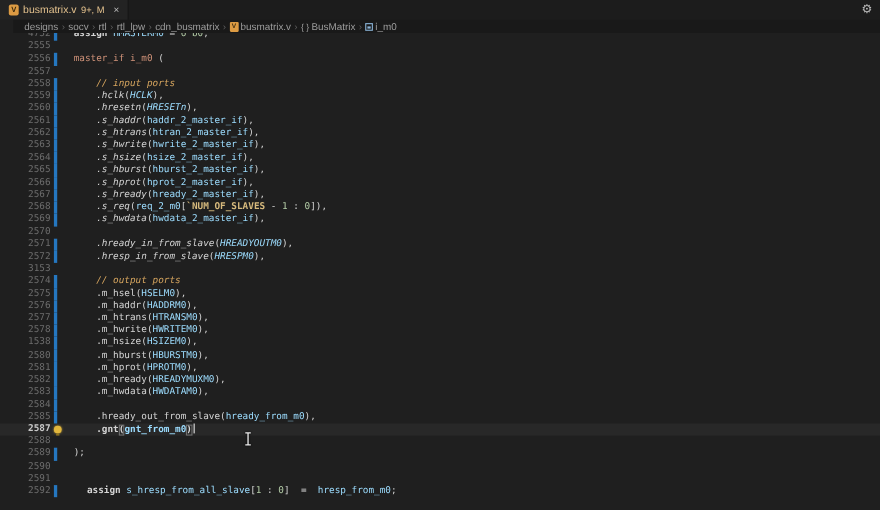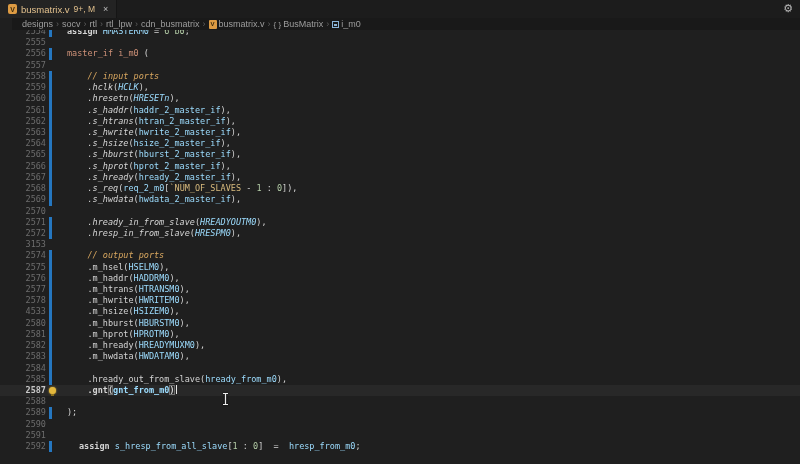--- a/index.html
+++ b/index.html
@@ -50,21 +50,21 @@
 
   
   .kw   { color:#d4d4d4; font-weight:bold; }
   .typ  { color:#ce9178; }
   .cmt  { color:#d7a65f; font-style:italic; }
   .port { color:#d4d4d4; }
   .porti{ color:#d4d4d4; font-style:italic; }
   .sig  { color:#9cdcfe; }
   .sigi { color:#9cdcfe; font-style:italic; }
   .num  { color:#b5cea8; }
-  .mac  { color:#d7ba7d; font-weight:normal; }
+  .mac  { color:#d7ba7d; font-weight:bold; }
   .pun  { color:#d4d4d4; }
   .brk  { color:#d4d4d4; outline:1px solid #6f6f6f; outline-offset:-1px; }
 
   .caret { display:inline-block; width:1px; height:9px; background:#e6e6e6;
            vertical-align:-1px; margin-left:1px; }
   .ibeam { position:absolute; left:221px; top:392px; pointer-events:none;
            filter:drop-shadow(0 0 1px rgba(0,0,0,.9)); }
 </style>
 </head>
 <body>
@@ -114,21 +114,21 @@
       <span class="csep">›</span>
       <span class="crumb">
         <span class="cmodule"></span>
         <span>i_m0</span>
       </span>
     </div>
 
   <div class="editor">
     <div class="lines" id="lines">
         <div class="row">
-          <span class="ln">2554</span>
+          <span class="ln">4732</span>
           <span class="gm">
             <span class="gbar"></span>
           </span>
           <span class="code" style="padding-left: 0px;"><span class="kw">assign</span><span class="pun"> </span><span class="sig">HMASTERM0</span><span class="pun"> = </span><span class="num">6'b0</span><span class="pun">;</span></span>
         </div>
         <div class="row">
           <span class="ln">2555</span>
           <span class="gm"></span>
           <span class="code" style="padding-left: 0px;"></span>
         </div>
@@ -281,21 +281,21 @@
           <span class="code" style="padding-left: 20.48px;"><span class="port">.m_htrans</span><span class="pun">(</span><span class="sig">HTRANSM0</span><span class="pun">),</span></span>
         </div>
         <div class="row">
           <span class="ln">2578</span>
           <span class="gm">
             <span class="gbar"></span>
           </span>
           <span class="code" style="padding-left: 20.48px;"><span class="port">.m_hwrite</span><span class="pun">(</span><span class="sig">HWRITEM0</span><span class="pun">),</span></span>
         </div>
         <div class="row">
-          <span class="ln">4533</span>
+          <span class="ln">1538</span>
           <span class="gm">
             <span class="gbar"></span>
           </span>
           <span class="code" style="padding-left: 20.48px;"><span class="port">.m_hsize</span><span class="pun">(</span><span class="sig">HSIZEM0</span><span class="pun">),</span></span>
         </div>
         <div class="row">
           <span class="ln">2580</span>
           <span class="gm">
             <span class="gbar"></span>
           </span>

